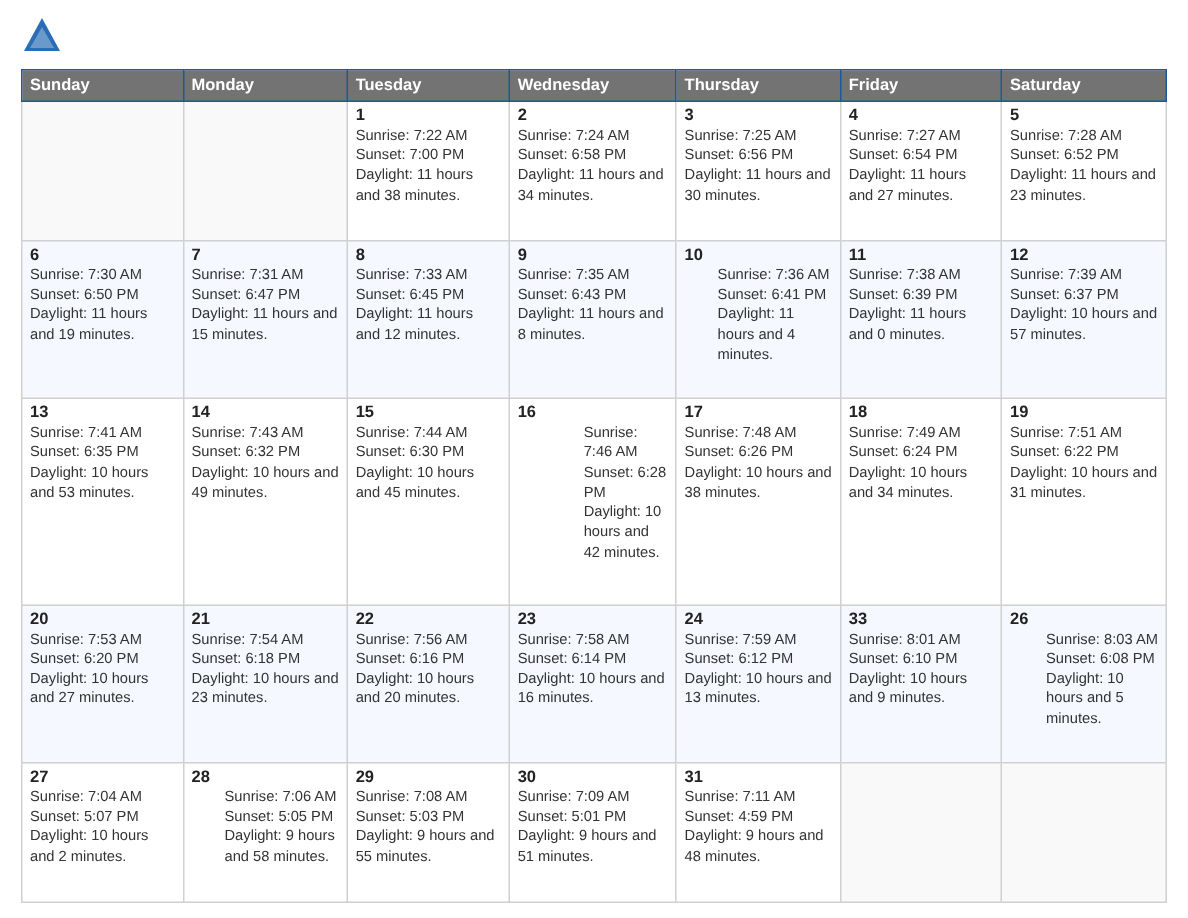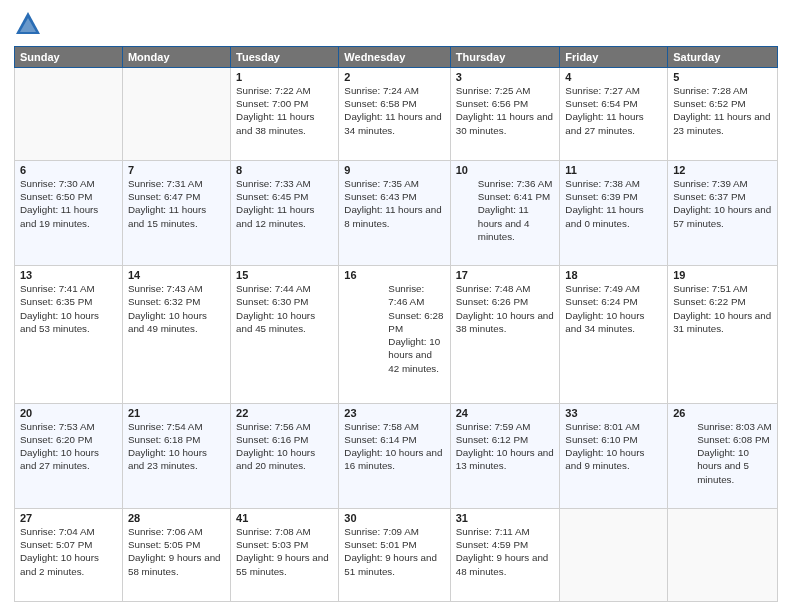--- a/index.html
+++ b/index.html
@@ -302,26 +302,26 @@
         </tr>
         <tr>
           <td>
             <span class="day-number">27</span>
             <div class="day-info" style="white-space: pre-line;">Sunrise: 7:04 AM
 Sunset: 5:07 PM
 Daylight: 10 hours and 2 minutes.</div>
           </td>
           <td>
             <span class="day-number">28</span>
-            <div class="day-info" style="white-space: pre-line;">Sunrise: 7:06 AM
+            <div class="day-info" style="white-space: pre-line; margin-left: 22px;">Sunrise: 7:06 AM
 Sunset: 5:05 PM
 Daylight: 9 hours and 58 minutes.</div>
           </td>
           <td>
-            <span class="day-number">41</span>
+            <span class="day-number">29</span>
             <div class="day-info" style="white-space: pre-line;">Sunrise: 7:08 AM
 Sunset: 5:03 PM
 Daylight: 9 hours and 55 minutes.</div>
           </td>
           <td>
             <span class="day-number">30</span>
             <div class="day-info" style="white-space: pre-line;">Sunrise: 7:09 AM
 Sunset: 5:01 PM
 Daylight: 9 hours and 51 minutes.</div>
           </td>

